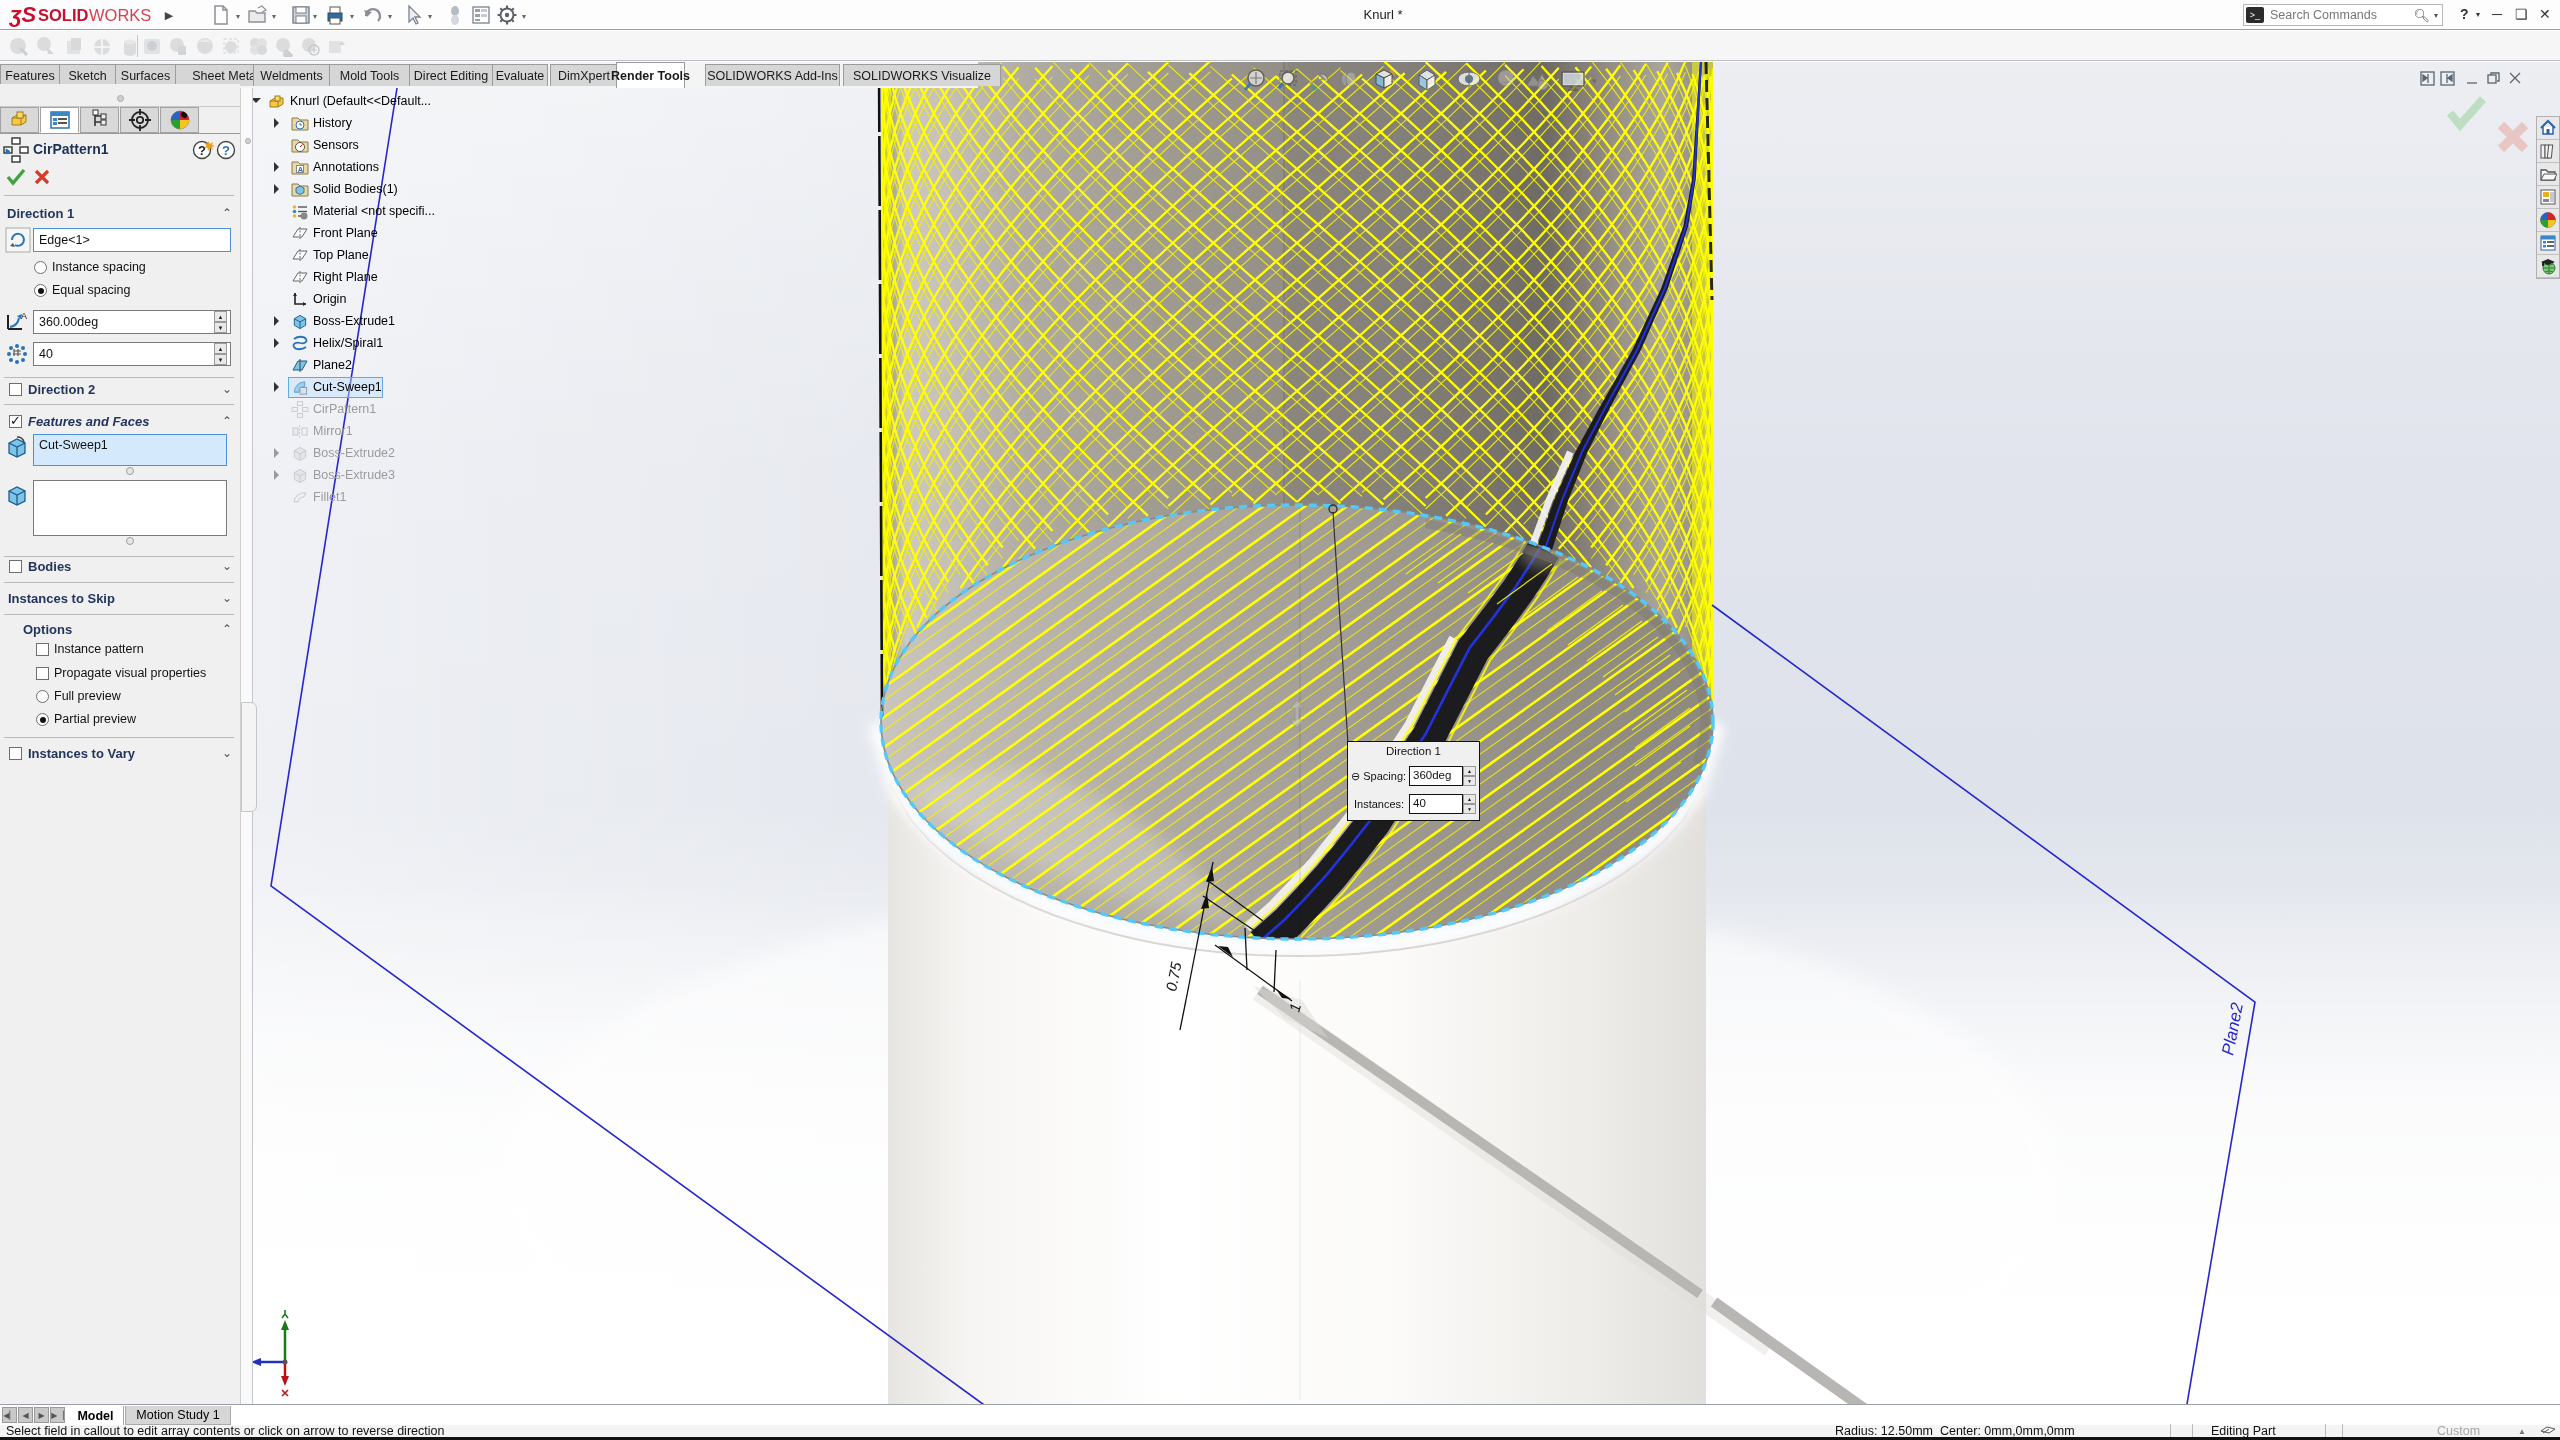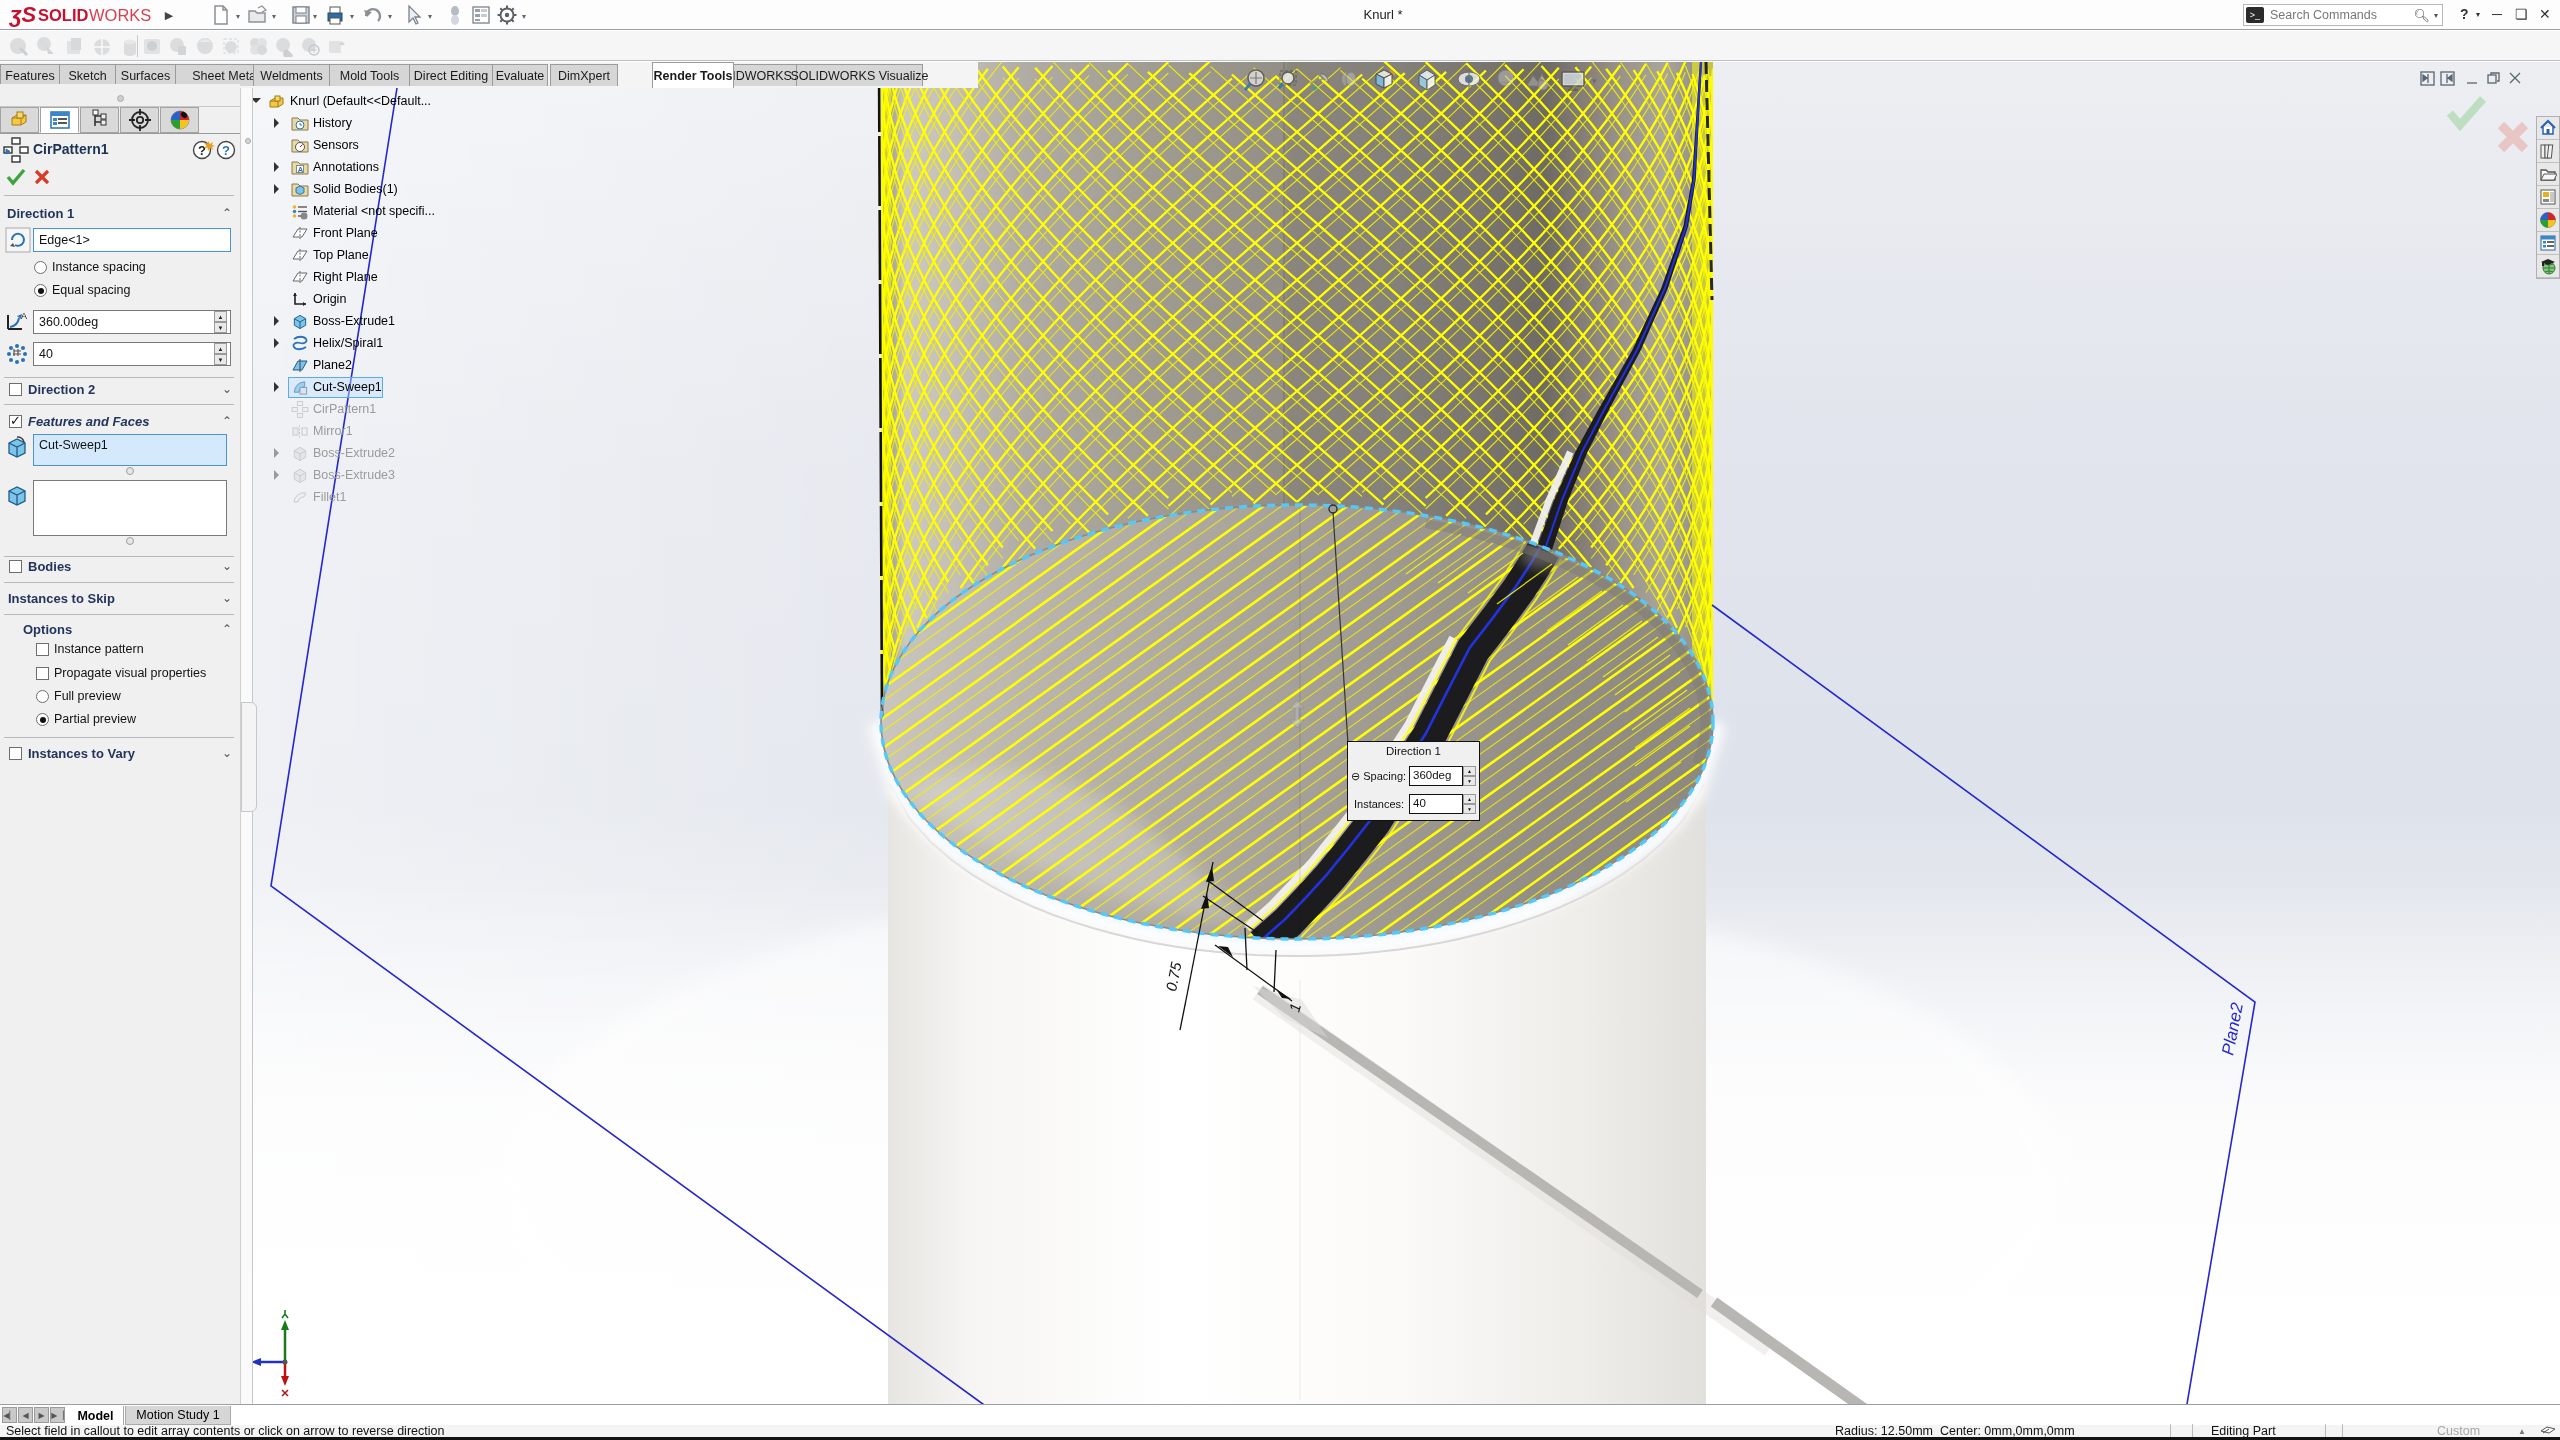--- a/index.html
+++ b/index.html
@@ -1070,23 +1070,23 @@
 <div id="tabrow" class="abs">
       <div class="tab" style="left:0px;width:60px">Features</div>
       <div class="tab" style="left:59px;width:57px">Sketch</div>
       <div class="tab" style="left:115px;width:61px">Surfaces</div>
       <div class="tab" style="left:175px;width:101px">Sheet Metal</div>
       <div class="tab" style="left:253px;width:77px">Weldments</div>
       <div class="tab" style="left:329px;width:81px">Mold Tools</div>
       <div class="tab" style="left:409px;width:84px">Direct Editing</div>
       <div class="tab" style="left:492px;width:56px">Evaluate</div>
       <div class="tab" style="left:550px;width:68px">DimXpert</div>
-      <div class="tab active" style="left:652px;width:82px">Render Tools</div>
+      <div class="tab active" style="left:616px;width:69px">Render Tools</div>
       <div class="tab" style="left:705px;width:135px">SOLIDWORKS Add-Ins</div>
-      <div class="tab" style="left:796px;width:127px">SOLIDWORKS Visualize</div>
+      <div class="tab" style="left:843px;width:158px">SOLIDWORKS Visualize</div>
     </div>
     <div id="tabunder" class="abs"></div>
 <div id="leftpanel" class="abs">
       <div style="position:absolute;left:0;top:49px;width:240px;height:26px;">
         <svg width="26" height="26" viewBox="0 0 26 26" style="position:absolute;left:3px;top:0">
 <g fill="#fff" stroke="#333" stroke-width="1.4">
             <rect x="9" y="1" width="8" height="6"></rect>
             <rect x="17" y="10" width="8" height="6"></rect>
             <rect x="9" y="19" width="8" height="6"></rect>
             <rect x="1" y="10" width="8" height="6"></rect>

